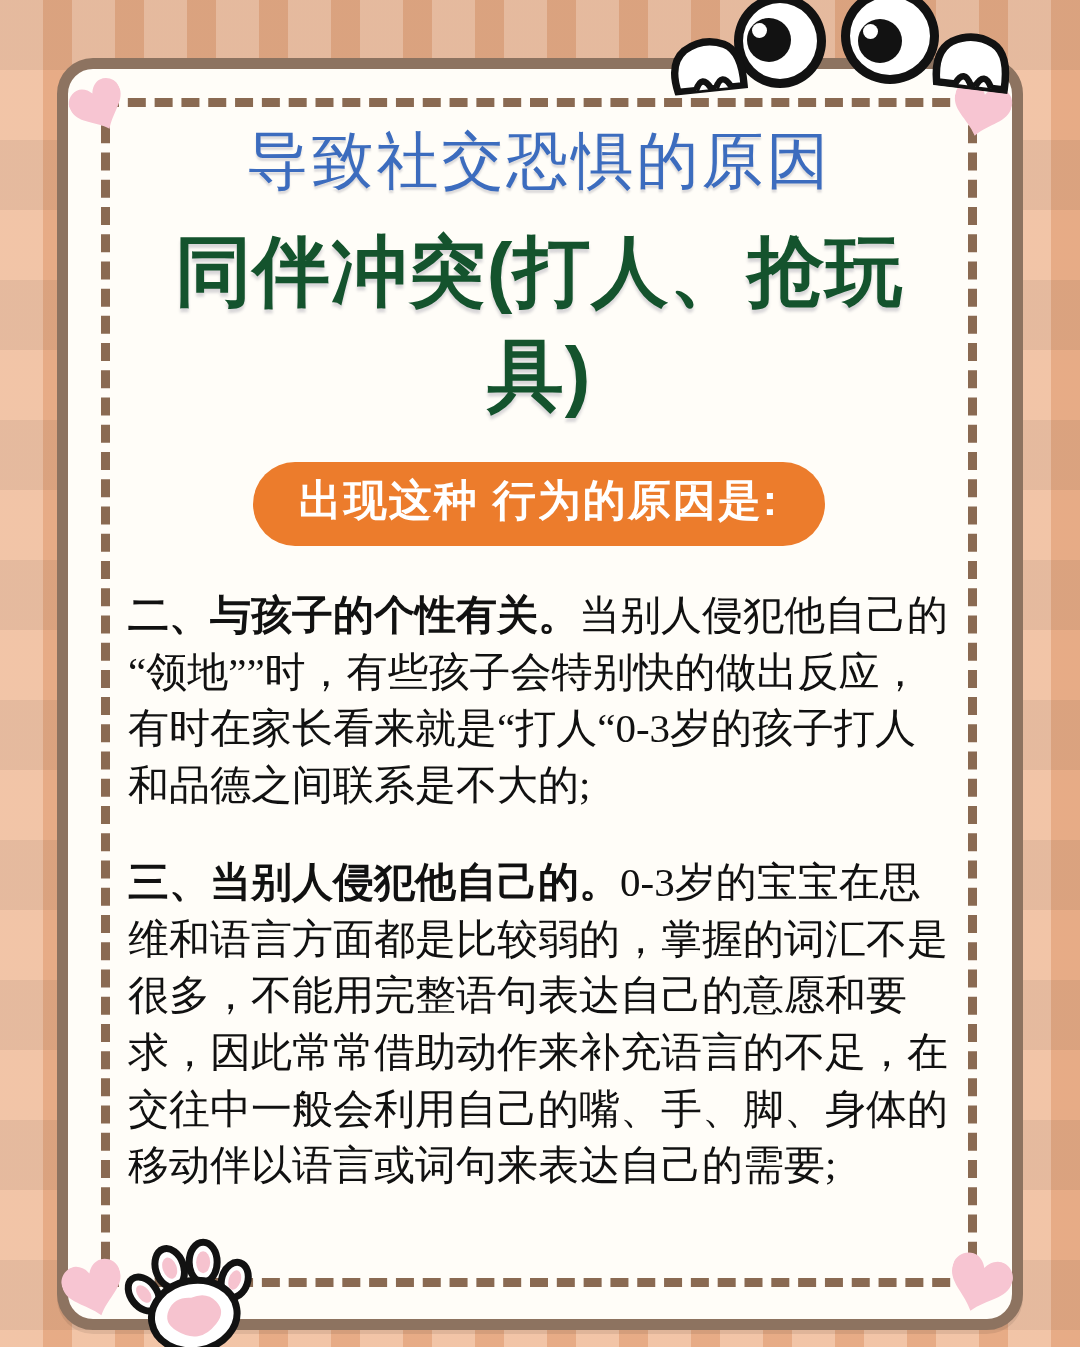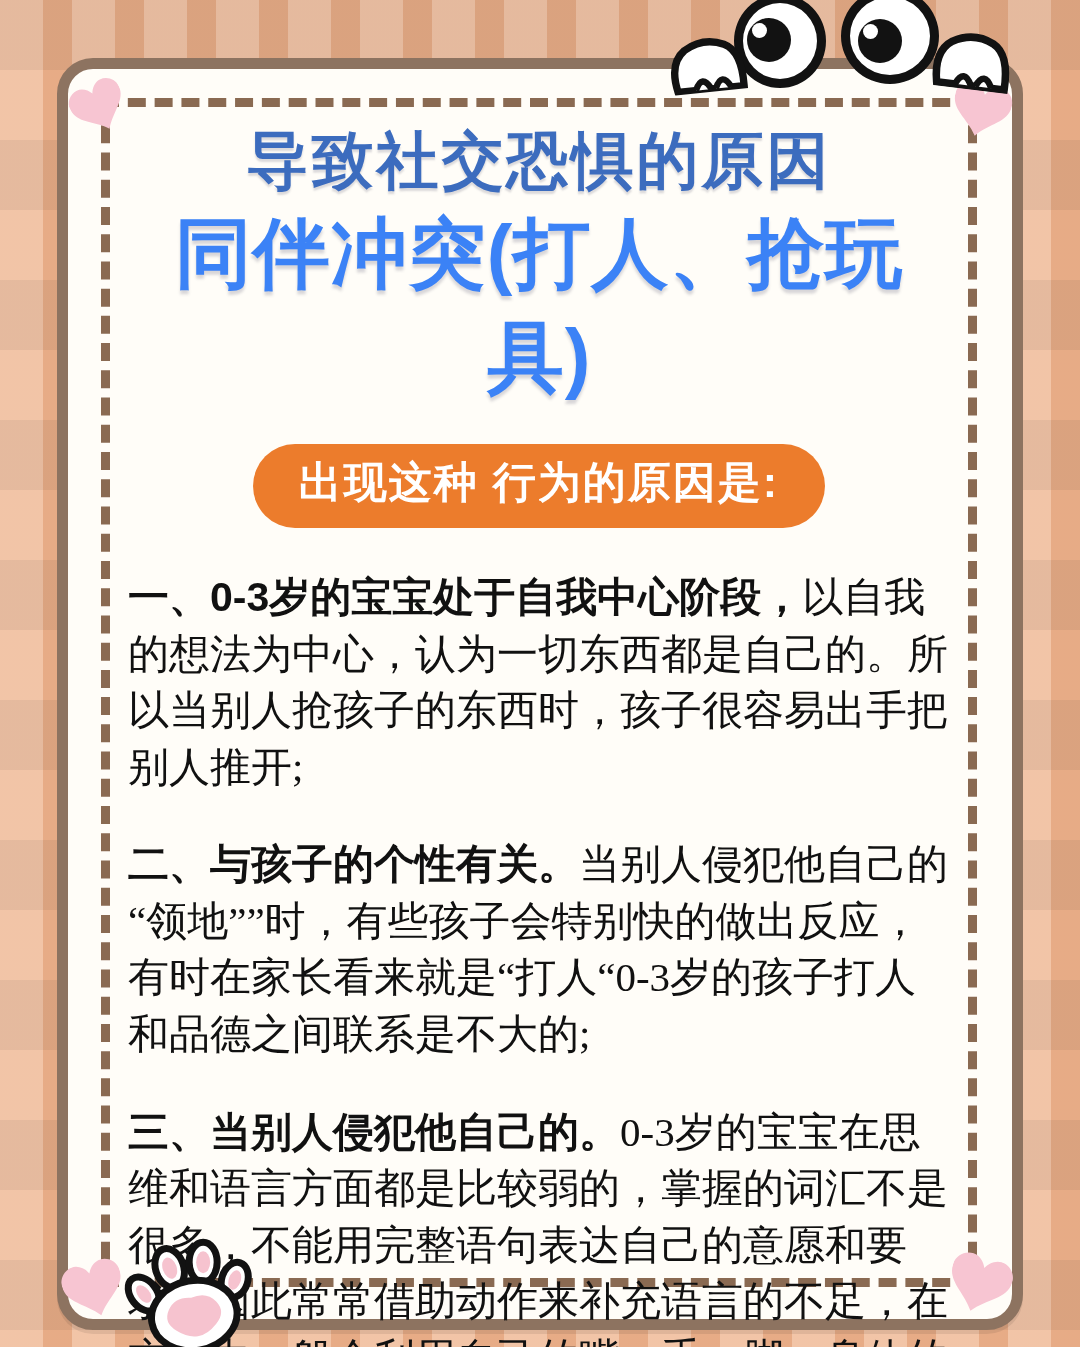--- a/index.html
+++ b/index.html
@@ -27,29 +27,29 @@
     border:9px dashed #8a6a52;
     border-radius:6px;
     pointer-events:none;
   }
   .content{
     position:relative;z-index:2;
     padding:50px 62px 0 60px;
   }
   .title1{
     margin:0;text-align:center;
-    font-size:62px;font-weight:700;letter-spacing:3px;
+    font-size:62px;font-weight:400;letter-spacing:3px;
     color:#3c6cbe;
     text-shadow:0 3px 2px rgba(60,60,90,0.18);
     font-family:"Liberation Sans",sans-serif;
   }
   .title2{
-    margin:0 0 0 0;text-align:center;
+    margin:18px 0 0 0;text-align:center;
     font-size:77px;font-weight:800;letter-spacing:1px;
-    color:#3b82f6;
+    color:#14532d;
     text-shadow:0 4px 3px rgba(60,60,90,0.2);
     font-family:"Liberation Sans",sans-serif;
   }
   .badge{
     display:block;width:fit-content;
     margin:33px auto 0 auto;
     padding:10px 46px 16px 46px;
     background:#ec7c2c;
     border-radius:70px;
     color:#ffffff;
@@ -110,21 +110,20 @@
   <div class="card">
     <div class="dash-frame"></div>
 
     <div class="content">
       <h1 class="title1">导致社交恐惧的原因</h1>
       <h2 class="title2">同伴冲突(打人、抢玩具)</h2>
 
       <div class="badge">出现这种 行为的原因是:</div>
 
       <div class="paras">
-        <p class="para"><span class="lead">一、0-3岁的宝宝处于自我中心阶段，</span><span>以自我的想法为中心，认为一切东西都是自己的。所以当别人抢孩子的东西时，孩子很容易出手把别人推开;</span></p>
         <p class="para"><span class="lead">二、与孩子的个性有关。</span><span>当别人侵犯他自己的“领地””时，有些孩子会特别快的做出反应，有时在家长看来就是“打人“0-3岁的孩子打人和品德之间联系是不大的;</span></p>
         <p class="para"><span class="lead">三、当别人侵犯他自己的。</span><span>0-3岁的宝宝在思维和语言方面都是比较弱的，掌握的词汇不是很多，不能用完整语句表达自己的意愿和要求，因此常常借助动作来补充语言的不足，在交往中一般会利用自己的嘴、手、脚、身体的移动伴以语言或词句来表达自己的需要;</span></p>
 
       </div>
     </div>
   </div>
 
   <div class="heart heart-tl">
     <svg viewBox="0 0 32 29">
         <path d="M23.6,0c-3.4,0-6.3,2.7-7.6,5.6C14.7,2.7,11.8,0,8.4,0C3.8,0,0,3.8,0,8.4 c0,9.4,9.5,11.9,16,20.4c6.1-8.4,16-11.4,16-20.4C32,3.8,28.2,0,23.6,0z" fill="#f7c5d2"></path>

